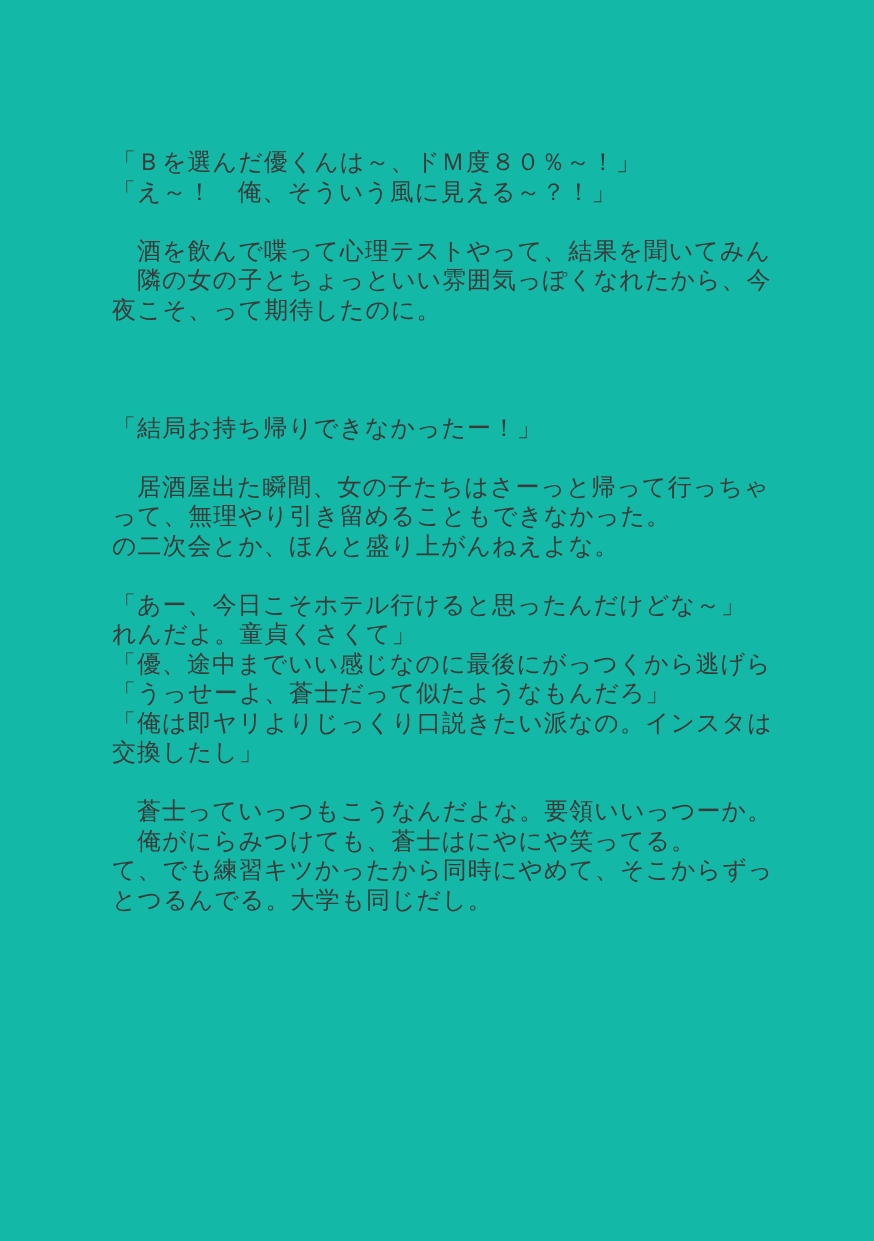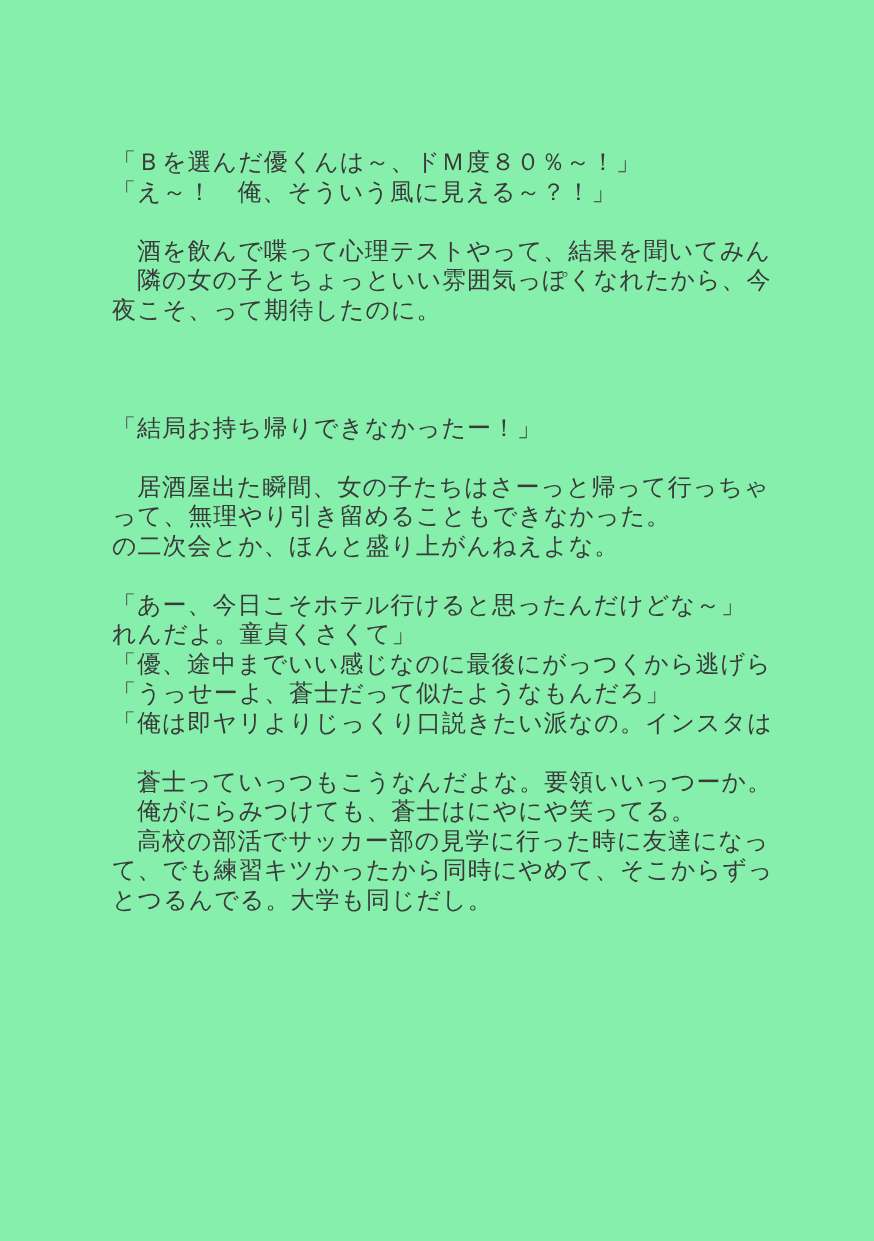--- a/index.html
+++ b/index.html
@@ -25,21 +25,21 @@
     color: #3a3a3a;
     white-space: nowrap;
   }
   .line {
     height: 29.5px;
   }
 </style>
 </head>
 <body>
 
-<div class="page" style="background: #86efac;">
+<div class="page" style="background: #14b8a6;">
   <div class="text-block" id="text-block" style="color: rgb(58, 58, 58);">
       <div class="line">「Ｂを選んだ優くんは～、ドＭ度８０％～！」</div>
       <div class="line">「え～！　俺、そういう風に見える～？！」</div>
       <div class="line">&nbsp;</div>
       <div class="line">　酒を飲んで喋って心理テストやって、結果を聞いてみん</div>
       <div class="line">　隣の女の子とちょっといい雰囲気っぽくなれたから、今</div>
       <div class="line">夜こそ、って期待したのに。</div>
       <div class="line">&nbsp;</div>
       <div class="line">&nbsp;</div>
       <div class="line">&nbsp;</div>
@@ -47,20 +47,20 @@
       <div class="line">&nbsp;</div>
       <div class="line">　居酒屋出た瞬間、女の子たちはさーっと帰って行っちゃ</div>
       <div class="line">って、無理やり引き留めることもできなかった。</div>
       <div class="line">の二次会とか、ほんと盛り上がんねえよな。</div>
       <div class="line">&nbsp;</div>
       <div class="line">「あー、今日こそホテル行けると思ったんだけどな～」</div>
       <div class="line">れんだよ。童貞くさくて」</div>
       <div class="line">「優、途中までいい感じなのに最後にがっつくから逃げら</div>
       <div class="line">「うっせーよ、蒼士だって似たようなもんだろ」</div>
       <div class="line">「俺は即ヤリよりじっくり口説きたい派なの。インスタは</div>
+      <div class="line">交換したし」</div>
       <div class="line">&nbsp;</div>
       <div class="line">　蒼士っていっつもこうなんだよな。要領いいっつーか。</div>
       <div class="line">　俺がにらみつけても、蒼士はにやにや笑ってる。</div>
-      <div class="line">　高校の部活でサッカー部の見学に行った時に友達になっ</div>
       <div class="line">て、でも練習キツかったから同時にやめて、そこからずっ</div>
       <div class="line">とつるんでる。大学も同じだし。</div>
     </div>
 </div>
 
 </body></html>

